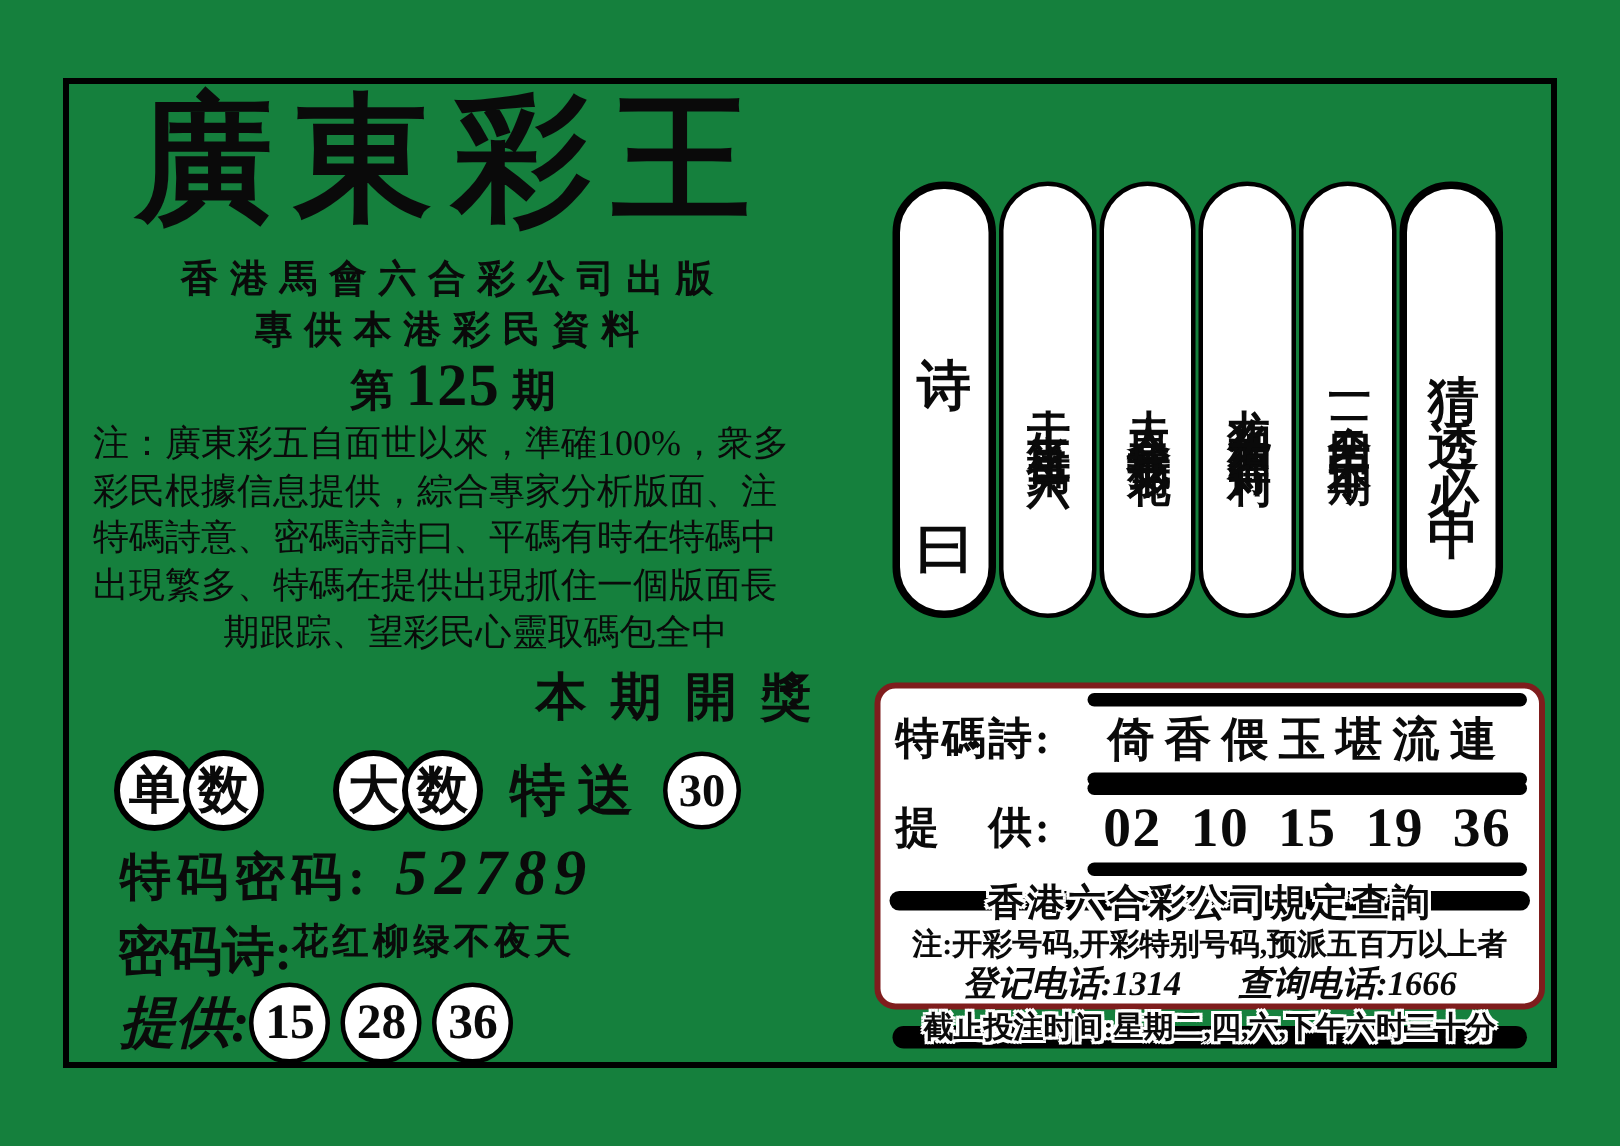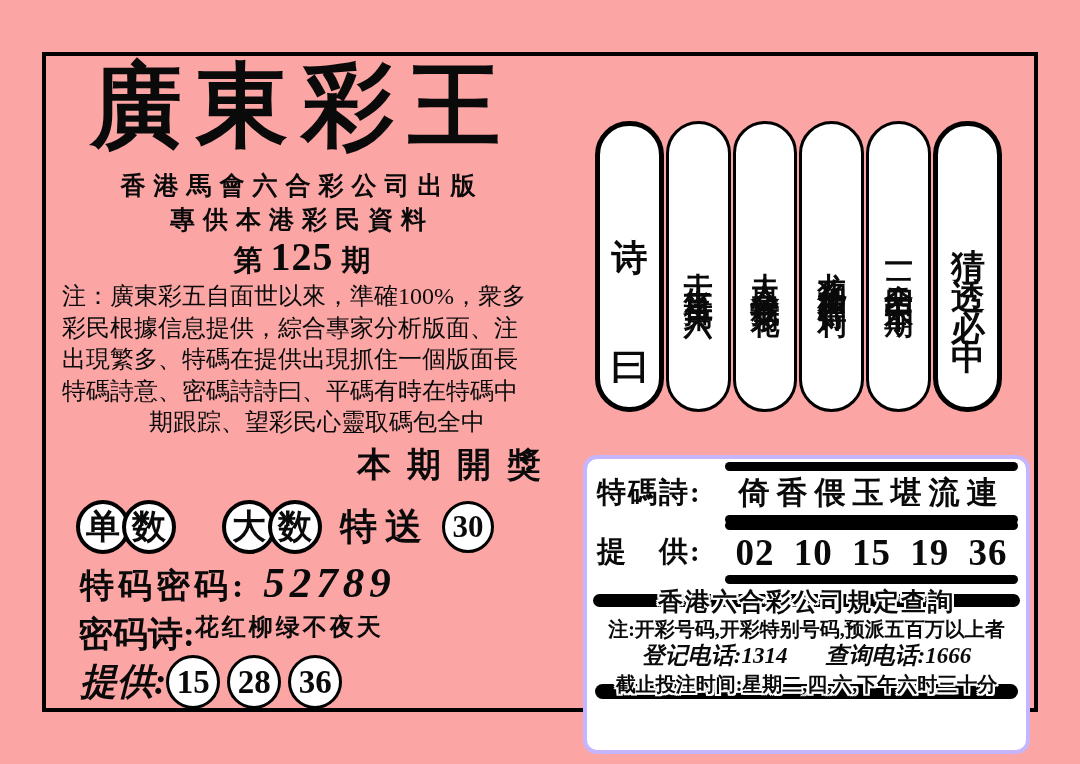--- a/index.html
+++ b/index.html
@@ -1,17 +1,17 @@
 <!DOCTYPE html>
 <html><head>
 <meta charset="utf-8">
 <style>
   html,body{margin:0;padding:0;background:#ffffff;}
   body{width:1080px;height:764px;overflow:hidden;}
-  .sheet{position:relative;width:1080px;height:764px;background:#fca5a5;
+  .sheet{position:relative;width:1080px;height:764px;background:#15803d;
          font-family:"Liberation Serif",serif;color:#0a0a0a;}
   .frame{position:absolute;left:42px;top:52px;width:996px;height:660px;
          border:4px solid #000;box-sizing:border-box;}
 
   
   .title{position:absolute;left:52px;top:58px;width:500px;text-align:center;
          font-size:92px;font-weight:bold;letter-spacing:14px;line-height:1.05;white-space:nowrap;}
   .pub{position:absolute;left:52px;width:500px;text-align:center;
        font-size:25px;font-weight:bold;letter-spacing:8px;white-space:nowrap;}
   .pub1{top:169px;}
@@ -55,22 +55,22 @@
   .pills{position:absolute;left:595px;top:121px;width:407px;height:291px;display:flex;gap:2px;}
   .pill{flex:1;border:3px solid #000;border-radius:34px;box-sizing:border-box;background:#fff;
         display:flex;align-items:center;justify-content:center;overflow:hidden;}
   .pill.thick{border-width:5px;}
   .pill-text{writing-mode:vertical-rl;text-orientation:upright;font-weight:bold;line-height:1;}
   .sp2{font-size:36px;letter-spacing:116px;margin-bottom:-116px;}
   .sp4{font-size:34px;letter-spacing:30px;margin-bottom:-30px;}
   .sp7{font-size:29px;letter-spacing:6px;margin-bottom:-6px;}
 
   
-  .info-box{position:absolute;left:583px;top:455px;width:447px;height:299px;
-            border:4px solid #c4b5fd;border-radius:14px;box-sizing:border-box;background:#fff;}
+  .info-box{position:absolute;left:583px;top:455px;width:447px;height:218px;
+            border:4px solid #7f1d1d;border-radius:14px;box-sizing:border-box;background:#fff;}
   .ib-row{position:absolute;left:10px;right:8px;display:flex;align-items:center;}
   .ib-row1{top:6px;height:56px;}
   .ib-row2{top:64px;height:58px;}
   .ib-label{font-size:29px;font-weight:bold;width:128px;letter-spacing:2px;white-space:nowrap;flex:none;}
   .ib-val{flex:1;display:flex;flex-direction:column;}
   .ib-bar{height:9px;background:#000;border-radius:5px;}
   .ib-val-text{text-align:center;font-weight:bold;white-space:nowrap;padding:1px 0;}
   .ib-poem{font-size:31px;letter-spacing:7px;}
   .ib-nums{font-size:37px;letter-spacing:1px;word-spacing:9px;}
 
@@ -100,22 +100,22 @@
   <div class="pub pub2">專供本港彩民資料</div>
   <div class="issue">
     <span class="issue-cjk">第</span>
     <span class="issue-num">125</span>
     <span class="issue-cjk">期</span>
   </div>
 
   <div class="notice">
     <div class="notice-line">注：廣東彩五自面世以來，準確100%，衆多</div>
     <div class="notice-line">彩民根據信息提供，綜合專家分析版面、注</div>
+    <div class="notice-line">特碼詩意、密碼詩詩曰、平碼有時在特碼中</div>
     <div class="notice-line">出現繁多、特碼在提供出現抓住一個版面長</div>
-    <div class="notice-line">特碼詩意、密碼詩詩曰、平碼有時在特碼中</div>
     <div class="notice-line centered">期跟踪、望彩民心靈取碼包全中</div>
   </div>
 
   <div class="draw-heading">本期開獎</div>
 
   <div class="hint-row">
     <div class="circle c-hint">单</div>
     <div class="circle c-hint overlap">数</div>
     <div class="hint-gap"></div>
     <div class="circle c-hint">大</div>

